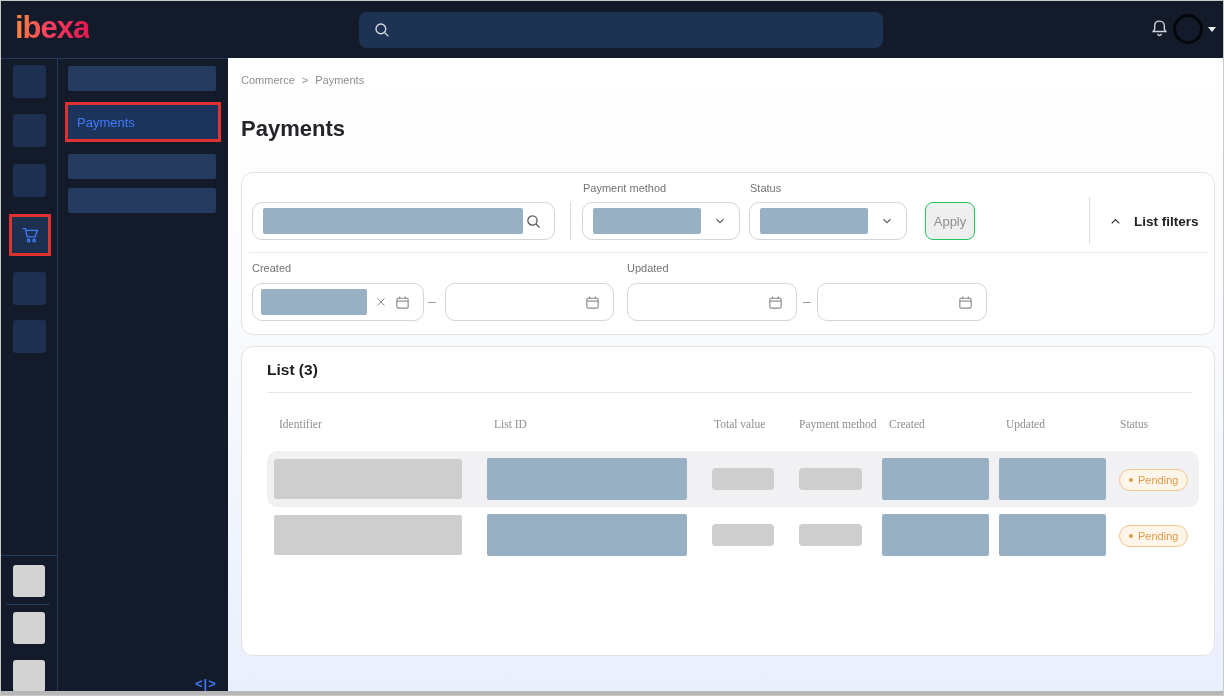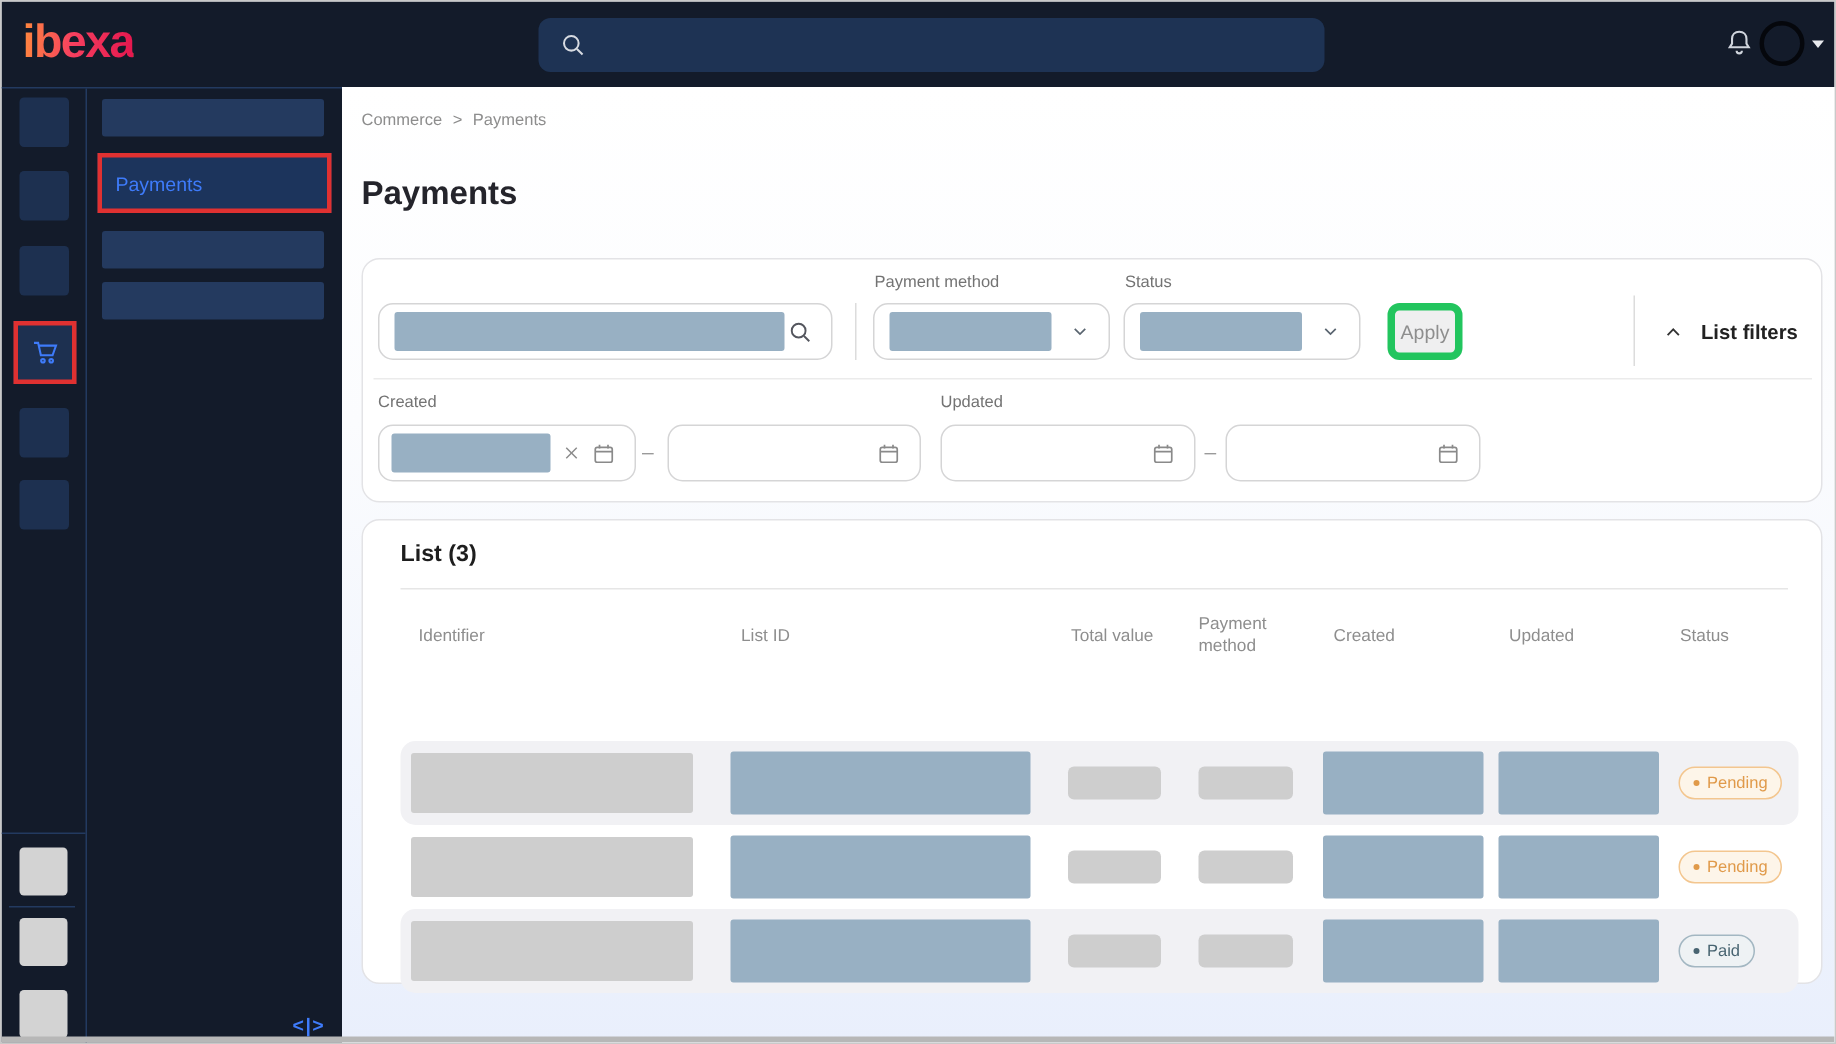--- a/index.html
+++ b/index.html
@@ -56,37 +56,37 @@
   .list-card   { left:13px; top:288px; width:974px; height:310px; }
 
   .field-label { position:absolute; font-size:11px; color:#737373; }
   .input-box { position:absolute; height:38px; border:1px solid #d5d5d6; border-radius:10px;
                background:#fff; display:flex; align-items:center; }
   .ph-bar { background:#98b0c3; border-radius:2px; }
   .ph-gray { background:#cecece; border-radius:2px; }
   .vdiv { position:absolute; width:1px; background:#dcdcdc; }
   .hdiv { position:absolute; height:1px; background:#ebebeb; }
   .apply-btn { position:absolute; left:683px; top:29px; width:50px; height:38px;
-               background:#efeff0; border:5px solid #22c55e; border-radius:8px;
+               background:#efeff0; border:1px solid #22c55e; border-radius:8px;
                color:#8e8e8e; font-size:13px; display:flex; align-items:center; justify-content:center; }
   .clear-btn { position:absolute; left:745px; top:29px; height:38px; display:flex;
                align-items:center; gap:9px; color:#4c4c4c; font-size:13.5px; cursor:pointer; }
   .less-btn { position:absolute; left:866px; top:29px; height:38px; display:flex;
               align-items:center; gap:11px; color:#222; font-size:13.5px; font-weight:bold; }
   .dash { position:absolute; color:#9a9a9a; font-size:14px; }
 
   
   .list-title { position:absolute; left:25px; top:14px; font-size:15.5px; font-weight:bold; color:#1e1e1e; }
   .list-divider { position:absolute; left:25px; top:45px; width:925px; height:1px; background:#e6e6e6; }
   .thead { position:absolute; left:25px; top:55px; width:932px; height:44px; display:grid;
-           grid-template-columns:215px 220px 85px 90px 117px 118px 1fr; align-items:center; }
+           grid-template-columns:215px 220px 85px 90px 117px 118px 1fr; align-items:center;font-family:Liberation Serif, serif; }
   .th { font-size:11.5px; color:#8e8e8e; padding-left:12px; line-height:1.3; }
   .th:last-child { padding-left:8px; }
   .trow { position:absolute; left:25px; width:932px; height:56px; display:grid;
-          grid-template-columns:215px 220px 85px 90px 117px 118px 1fr; align-items:center;margin-top:43px; }
+          grid-template-columns:215px 220px 85px 90px 117px 118px 1fr; align-items:center; }
   .trow--odd { background:#f1f1f4; border-radius:10px; }
   .cell-bar-id   { margin-left:7px;  width:188px; height:40px; }
   .cell-bar-ord  { margin-left:5px;  width:200px; height:42px; }
   .cell-pill-tot { margin-left:10px; width:62px;  height:22px; border-radius:4px; }
   .cell-pill-pm  { margin-left:12px; width:63px;  height:22px; border-radius:4px; }
   .cell-bar-cr   { margin-left:5px;  width:107px; height:42px; }
   .cell-bar-up   { margin-left:5px;  width:107px; height:42px; }
   .badge { margin-left:7px; display:inline-flex; align-items:center; gap:5px; height:22px;
            padding:0 9px; border-radius:11px; font-size:11px; white-space:nowrap; width:fit-content; }
   .badge .dot { width:4px; height:4px; border-radius:50%; }
@@ -330,41 +330,17 @@
           </div>
         <div>
             <div class="ph-bar  cell-bar-up"></div>
           </div>
         <div><span class="badge badge--pending">
           <span class="dot"></span>
           <span>Pending</span>
         </span></div>
       </div>
 
-      <div class="trow trow--odd" style="top:216px">
-        <div>
-            <div class="ph-gray cell-bar-id"></div>
-          </div>
-        <div>
-            <div class="ph-bar  cell-bar-ord"></div>
-          </div>
-        <div>
-            <div class="ph-gray cell-pill-tot"></div>
-          </div>
-        <div>
-            <div class="ph-gray cell-pill-pm"></div>
-          </div>
-        <div>
-            <div class="ph-bar  cell-bar-cr"></div>
-          </div>
-        <div>
-            <div class="ph-bar  cell-bar-up"></div>
-          </div>
-        <div><span class="badge badge--paid">
-          <span class="dot"></span>
-          <span>Paid</span>
-        </span></div>
-      </div>
     </div>
   </div>
 
   <div class="bottom-edge"></div>
 </div>
 
 </body></html>

